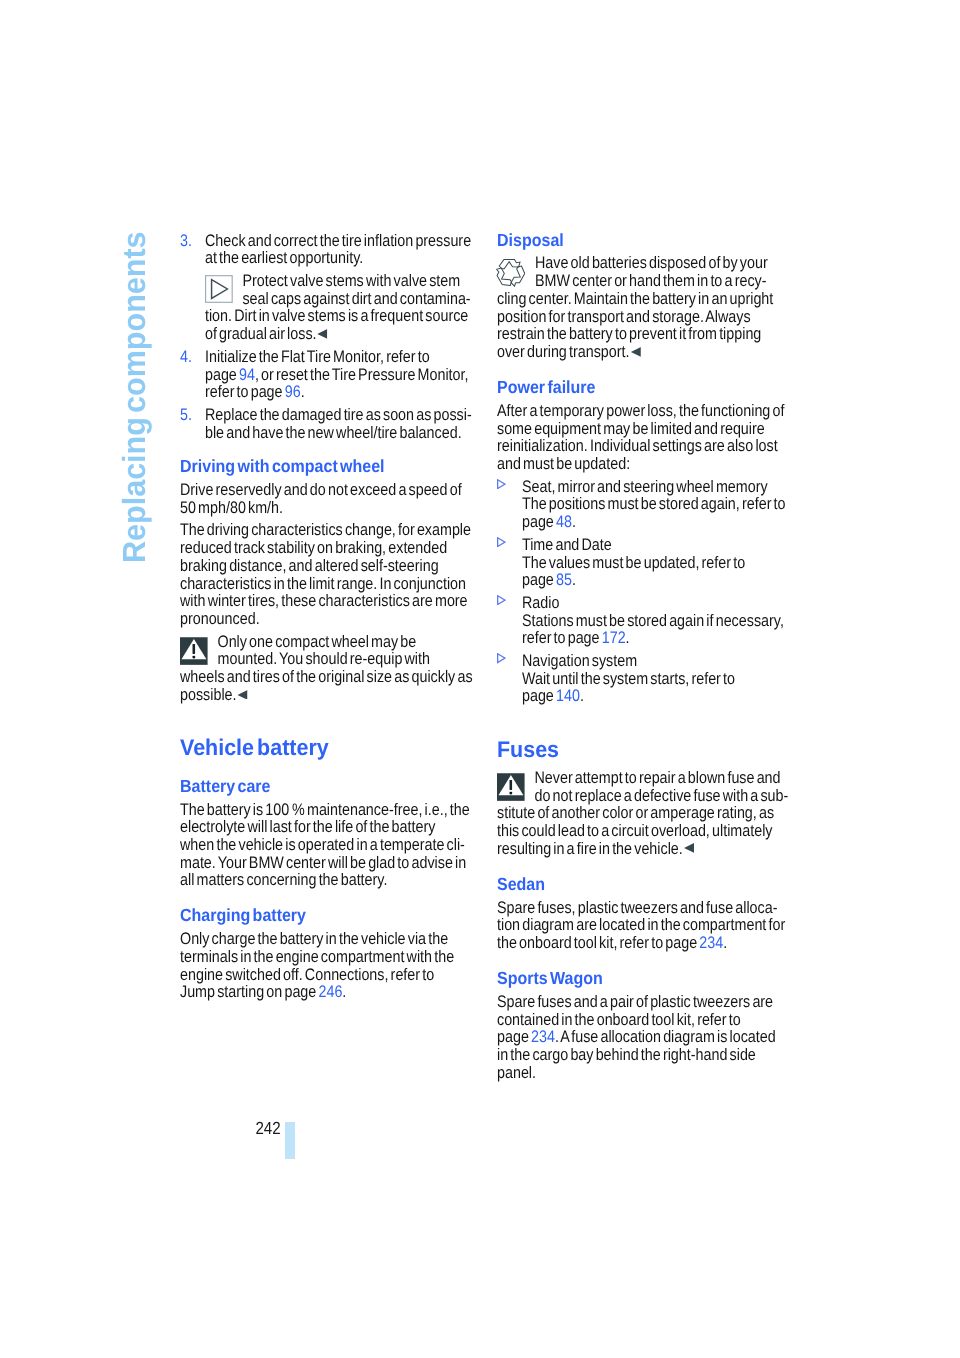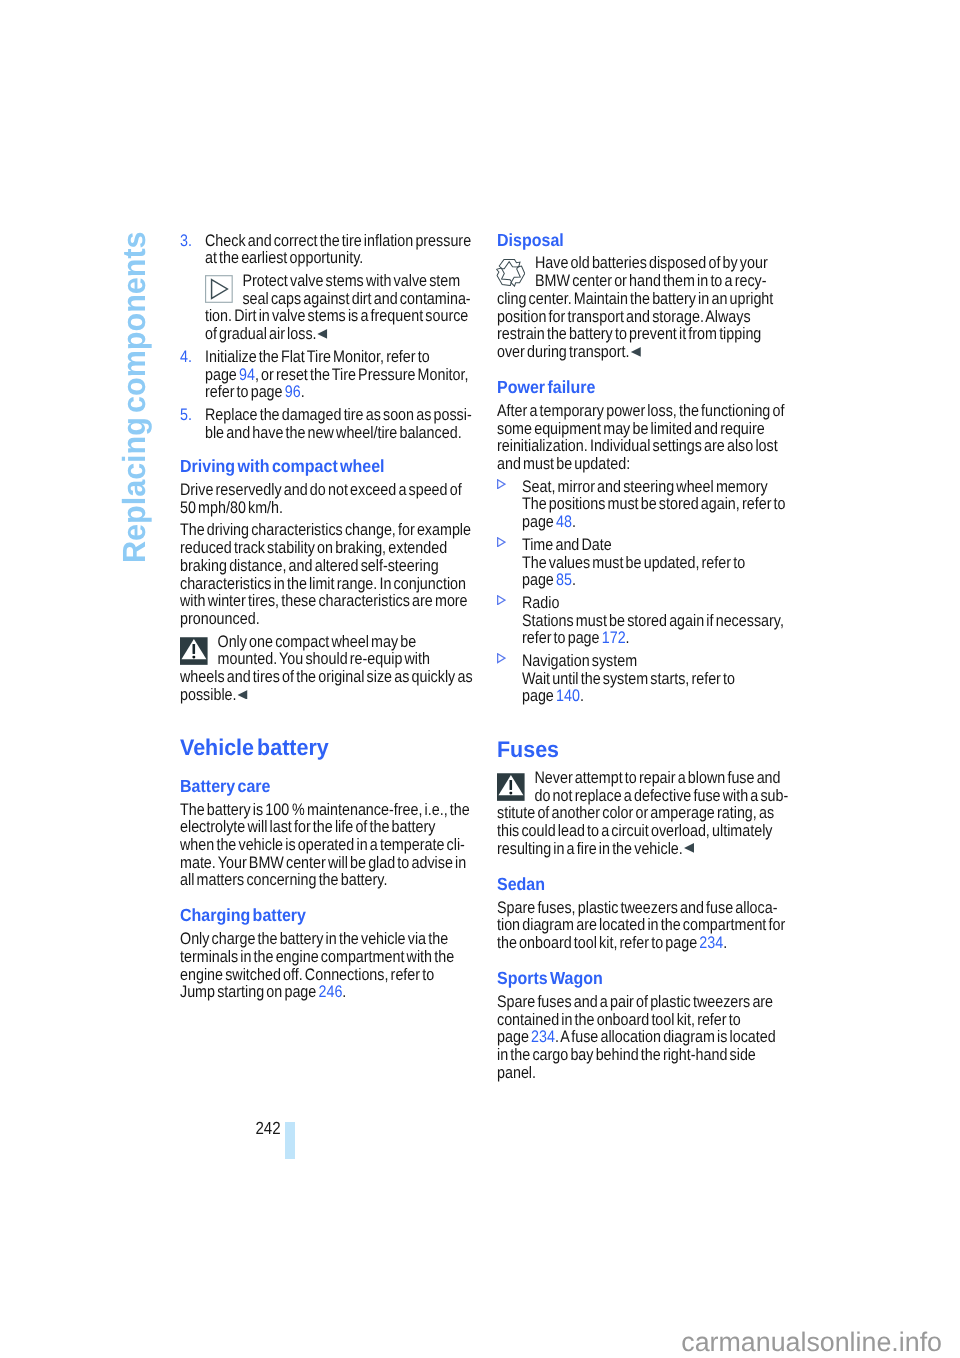--- a/index.html
+++ b/index.html
@@ -142,14 +142,13 @@
 <span>this could lead to a circuit overload, ultimately</span>
 <span>resulting in a fire in the vehicle.</span><span class="endmark" aria-label="◀"><svg width="10.0" height="9.8" viewBox="0 0 10 9.8" preserveAspectRatio="none">
             <path d="M10 0 L10 9.8 L0 4.9 Z" fill="#38474e"></path>
           </svg></span></div><div style="height: 18.3px;"></div><div class="h2">Sedan</div><div style="height: 5.2px;"></div><div><span>Spare fuses, plastic tweezers and fuse alloca-</span>
 <span>tion diagram are located in the compartment for</span>
 <span>the onboard tool kit, refer to page </span><span class="blue">234</span><span>.</span></div><div style="height: 18.3px;"></div><div class="h2">Sports Wagon</div><div style="height: 5.2px;"></div><div><span>Spare fuses and a pair of plastic tweezers are</span>
 <span>contained in the onboard tool kit, refer to</span>
 <span>page </span><span class="blue">234</span><span>. A fuse allocation diagram is located</span>
 <span>in the cargo bay behind the right-hand side</span>
 <span>panel.</span></div></div>
-  <div class="footerwrap"><span>carmanualsonline.info</span></div>
 </div>
 
 </body></html>

